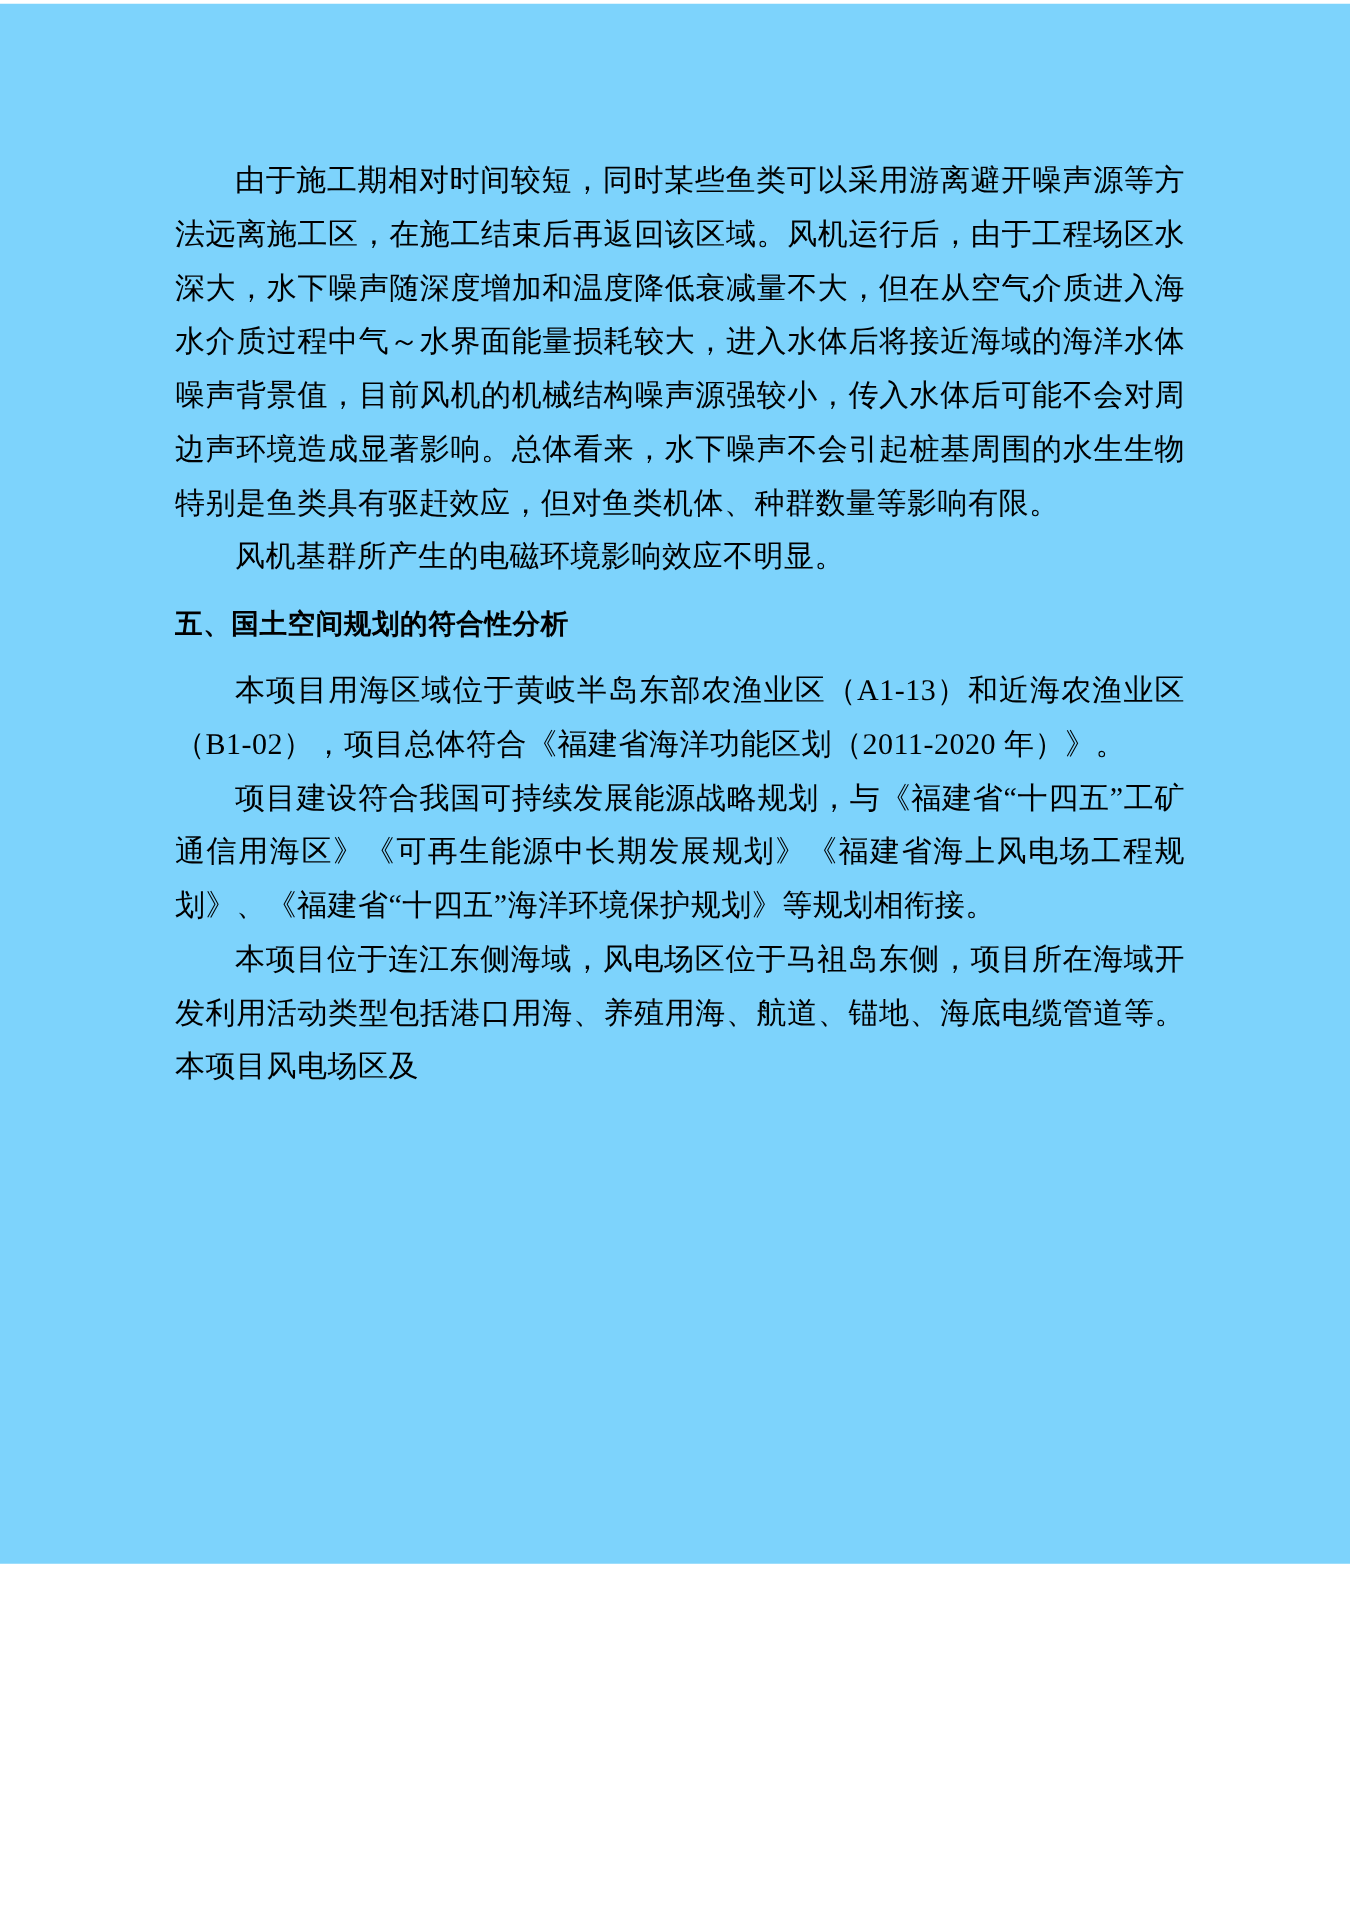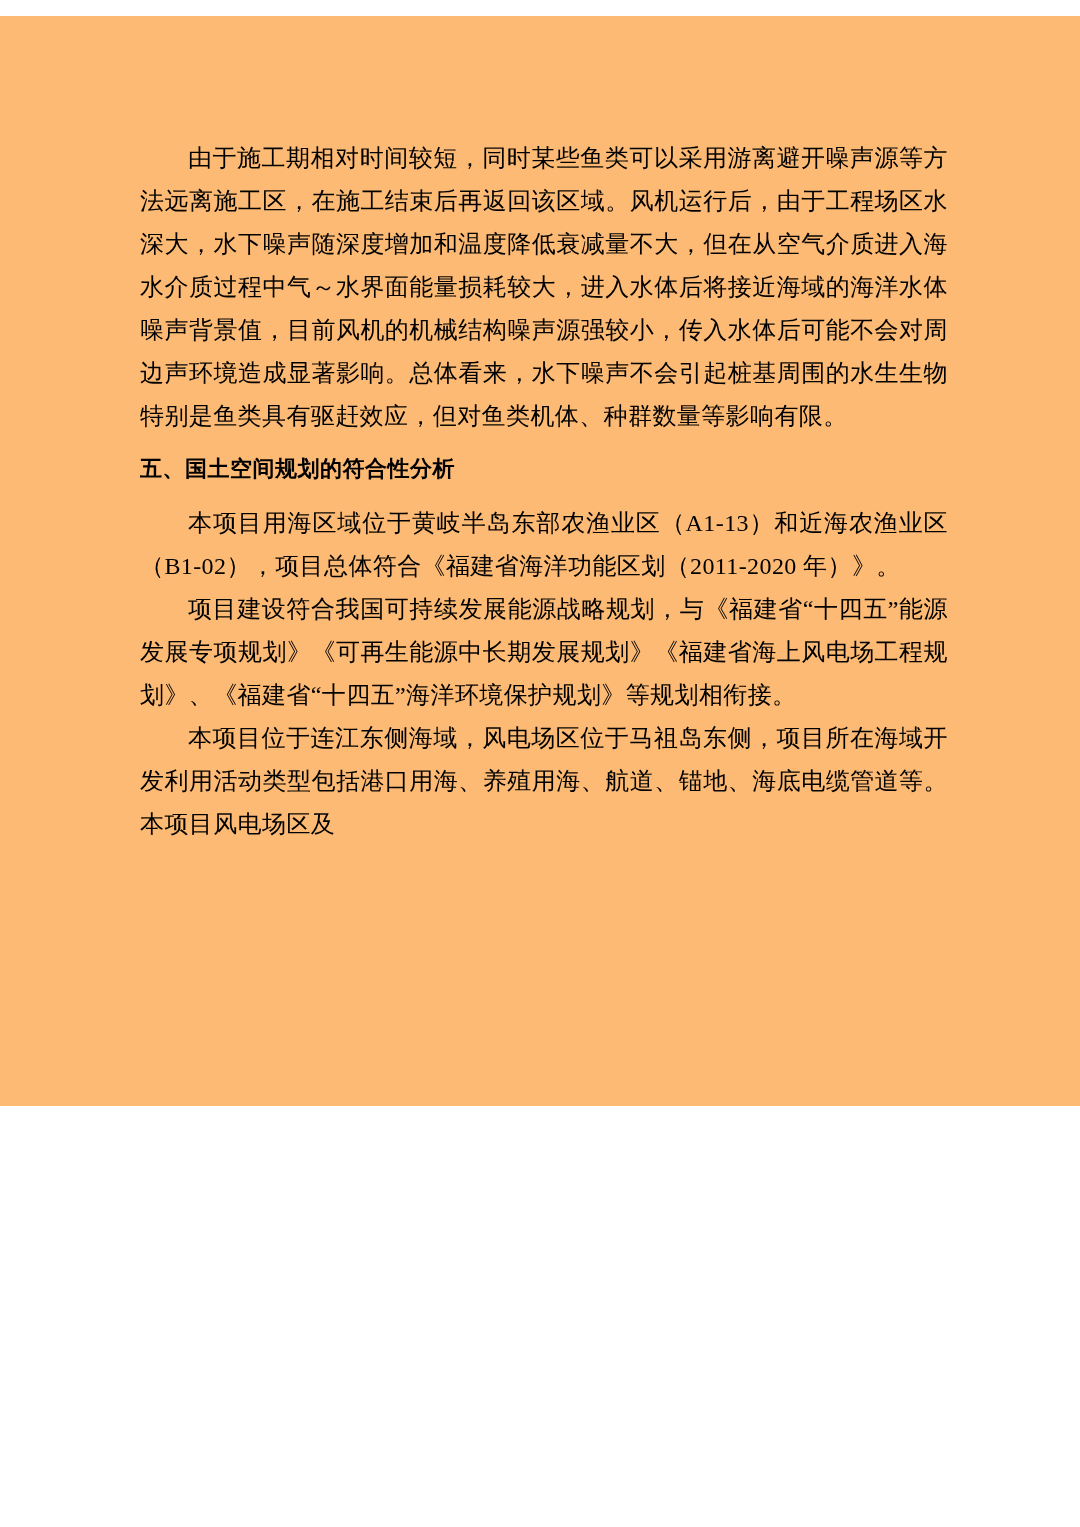--- a/index.html
+++ b/index.html
@@ -3,23 +3,23 @@
 <meta charset="utf-8">
 <style>
   html, body {
     margin: 0;
     padding: 0;
     background: #ffffff;
   }
   .page {
     position: relative;
     width: 1080px;
-    height: 1090px;
-    margin: 16px auto;
-    background: #fdba74;
+    height: 1248px;
+    margin: 3px auto;
+    background: #7dd3fc;
     color: #000000;
     font-family: "Liberation Serif", "DejaVu Serif", serif;
     overflow: hidden;
   }
   .content {
     position: absolute;
     top: 121px;
     left: 140px;
     width: 808px;
   }
@@ -51,19 +51,20 @@
     font-size: 19px;
     color: #1a1a1a;
   }
 </style>
 </head>
 <body>
 
 <div class="page">
   <div class="content">
     <p class="body-para">由于施工期相对时间较短，同时某些鱼类可以采用游离避开噪声源等方法远离施工区，在施工结束后再返回该区域。风机运行后，由于工程场区水深大，水下噪声随深度增加和温度降低衰减量不大，但在从空气介质进入海水介质过程中气～水界面能量损耗较大，进入水体后将接近海域的海洋水体噪声背景值，目前风机的机械结构噪声源强较小，传入水体后可能不会对周边声环境造成显著影响。总体看来，水下噪声不会引起桩基周围的水生生物特别是鱼类具有驱赶效应，但对鱼类机体、种群数量等影响有限。</p>
+    <p class="body-para">风机基群所产生的电磁环境影响效应不明显。</p>
     <h2 class="section-heading">五、国土空间规划的符合性分析</h2>
     <p class="body-para">本项目用海区域位于黄岐半岛东部农渔业区（A1-13）和近海农渔业区（B1-02），项目总体符合《福建省海洋功能区划（2011-2020 年）》。</p>
-    <p class="body-para">项目建设符合我国可持续发展能源战略规划，与《福建省“十四五”能源发展专项规划》《可再生能源中长期发展规划》《福建省海上风电场工程规划》、《福建省“十四五”海洋环境保护规划》等规划相衔接。</p>
+    <p class="body-para">项目建设符合我国可持续发展能源战略规划，与《福建省“十四五”工矿通信用海区》《可再生能源中长期发展规划》《福建省海上风电场工程规划》、《福建省“十四五”海洋环境保护规划》等规划相衔接。</p>
     <p class="body-para">本项目位于连江东侧海域，风电场区位于马祖岛东侧，项目所在海域开发利用活动类型包括港口用海、养殖用海、航道、锚地、海底电缆管道等。本项目风电场区及</p>
   </div>
   <div class="page-number">14</div>
 </div>
 
 </body></html>

